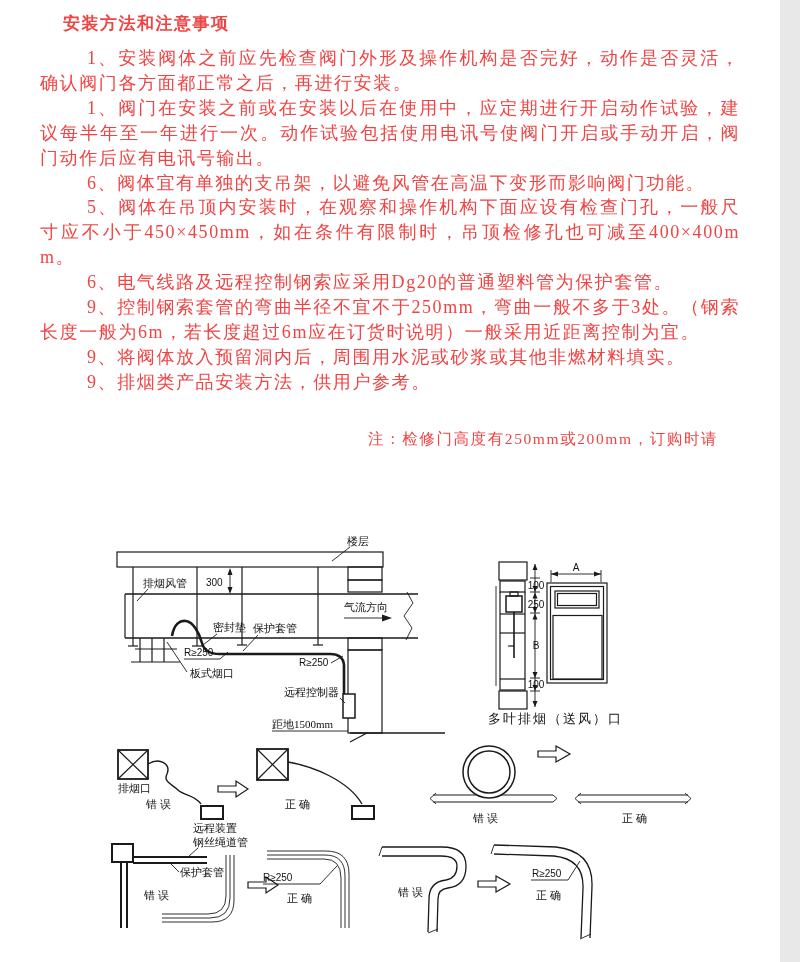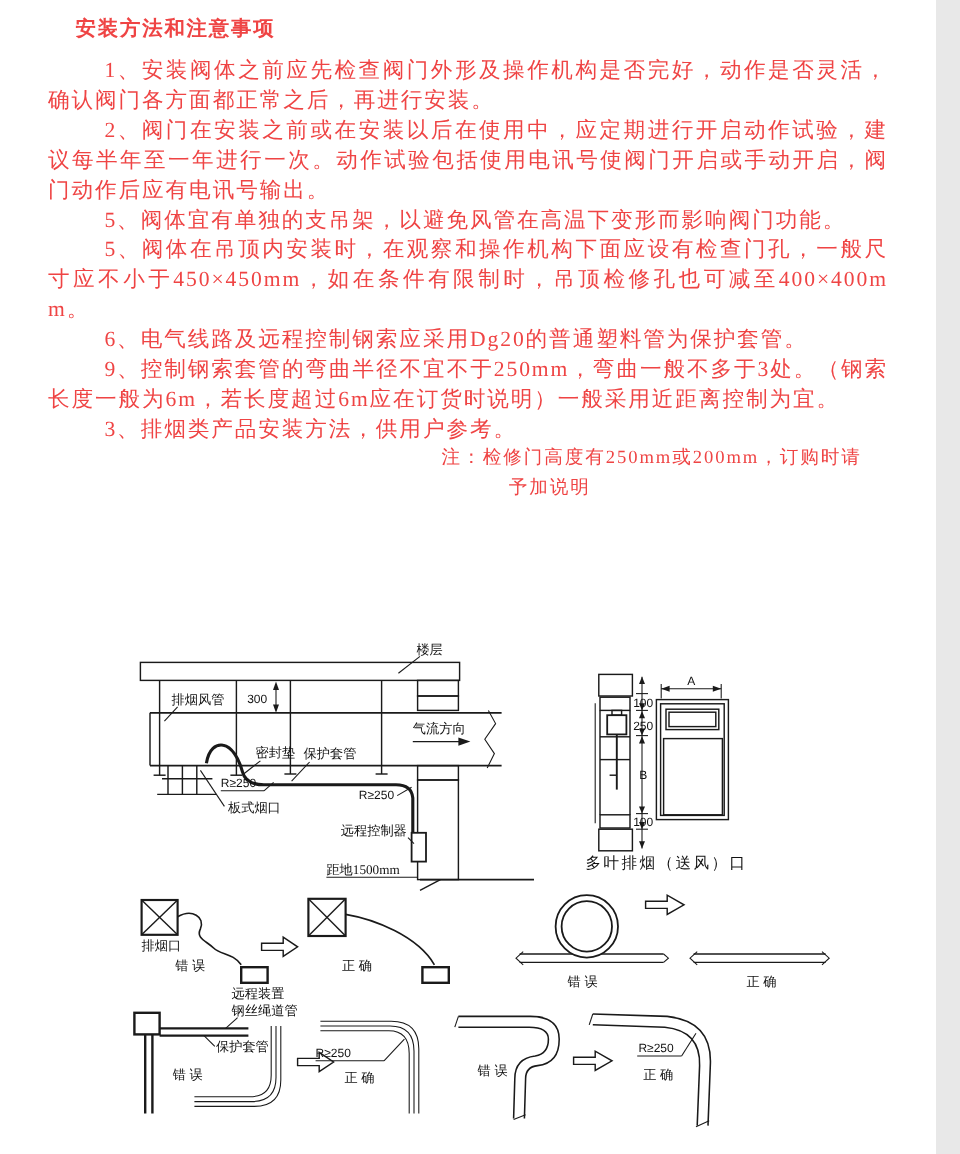--- a/index.html
+++ b/index.html
@@ -5,21 +5,21 @@
   html,body{margin:0;padding:0;background:#e8e8e8;}
   #page{position:relative;width:780px;height:962px;background:#ffffff;overflow:hidden;
         font-family:"Liberation Serif",serif;color:#ef4444;}
   
   .doc{position:absolute;left:40px;top:12px;width:700px;}
   .doc h1{font-size:17px;font-weight:bold;letter-spacing:1.5px;margin:0 0 0 23px;}
   .paras{margin-top:11px;}
   .paras p{margin:0;font-size:18px;letter-spacing:1.6px;line-height:24.9px;
            text-align:justify;text-indent:47px;word-break:break-all;}
   .note{font-size:15.5px;letter-spacing:1.6px;line-height:24.9px;white-space:nowrap;}
-  .note .l1{margin-left:328px;}
+  .note .l1{margin-left:328px;margin-top:32px;}
   .note .l2{margin-left:384px;}
   
   svg.fig{position:absolute;left:0;top:0;}
   .d line,.d path,.d rect,.d circle,.d polyline{stroke:#1a1a1a;fill:none;stroke-width:1.2;}
   .d .thin{stroke-width:0.9;}
   .d .thick{stroke-width:2.6;}
   .d .t2{stroke-width:2;}
   .d .ah{fill:#1a1a1a;stroke:none;}
   .d .blockarrow{fill:#ffffff;stroke:#1a1a1a;stroke-width:1.2;}
   .d .wfill{fill:#ffffff;}
@@ -32,30 +32,30 @@
 </style>
 </head>
 <body>
 
 <div id="page">
 
   <div class="doc">
     <h1>安装方法和注意事项</h1>
     <div class="paras">
       <p>1、安装阀体之前应先检查阀门外形及操作机构是否完好，动作是否灵活，确认阀门各方面都正常之后，再进行安装。</p>
-      <p>2、阀门在安装之前或在安装以后在使用中，应定期进行开启动作试验，建议每半年至一年进行一次。动作试验包括使用电讯号使阀门开启或手动开启，阀门动作后应有电讯号输出。</p>
-      <p>5、阀体宜有单独的支吊架，以避免风管在高温下变形而影响阀门功能。</p>
+      <p>1、阀门在安装之前或在安装以后在使用中，应定期进行开启动作试验，建议每半年至一年进行一次。动作试验包括使用电讯号使阀门开启或手动开启，阀门动作后应有电讯号输出。</p>
+      <p>6、阀体宜有单独的支吊架，以避免风管在高温下变形而影响阀门功能。</p>
       <p>5、阀体在吊顶内安装时，在观察和操作机构下面应设有检查门孔，一般尺寸应不小于450×450mm，如在条件有限制时，吊顶检修孔也可减至400×400mm。</p>
       <p>6、电气线路及远程控制钢索应采用Dg20的普通塑料管为保护套管。</p>
       <p>9、控制钢索套管的弯曲半径不宜不于250mm，弯曲一般不多于3处。（钢索长度一般为6m，若长度超过6m应在订货时说明）一般采用近距离控制为宜。</p>
-      <p>3、排烟类产品安装方法，供用户参考。</p>
+      <p>9、将阀体放入预留洞内后，周围用水泥或砂浆或其他非燃材料填实。</p>
+      <p>9、排烟类产品安装方法，供用户参考。</p>
     </div>
     <div class="note">
       <div class="l1">注：检修门高度有250mm或200mm，订购时请</div>
-      <div class="l2">予加说明</div>
     </div>
   </div>
 
   <svg class="fig d" width="800" height="962" viewBox="0 0 800 962">
     <defs>
       <pattern id="hatch" width="5" height="5" patternUnits="userSpaceOnUse">
         <path d="M0,0 l5,5 M-1.25,3.75 l2.5,2.5 M3.75,-1.25 l2.5,2.5" stroke="#222" stroke-width="1"></path>
       </pattern>
       <pattern id="concrete" width="18" height="12" patternUnits="userSpaceOnUse">
         <circle cx="3" cy="3" r="0.9" fill="none" stroke="#333" stroke-width="0.7"></circle>

